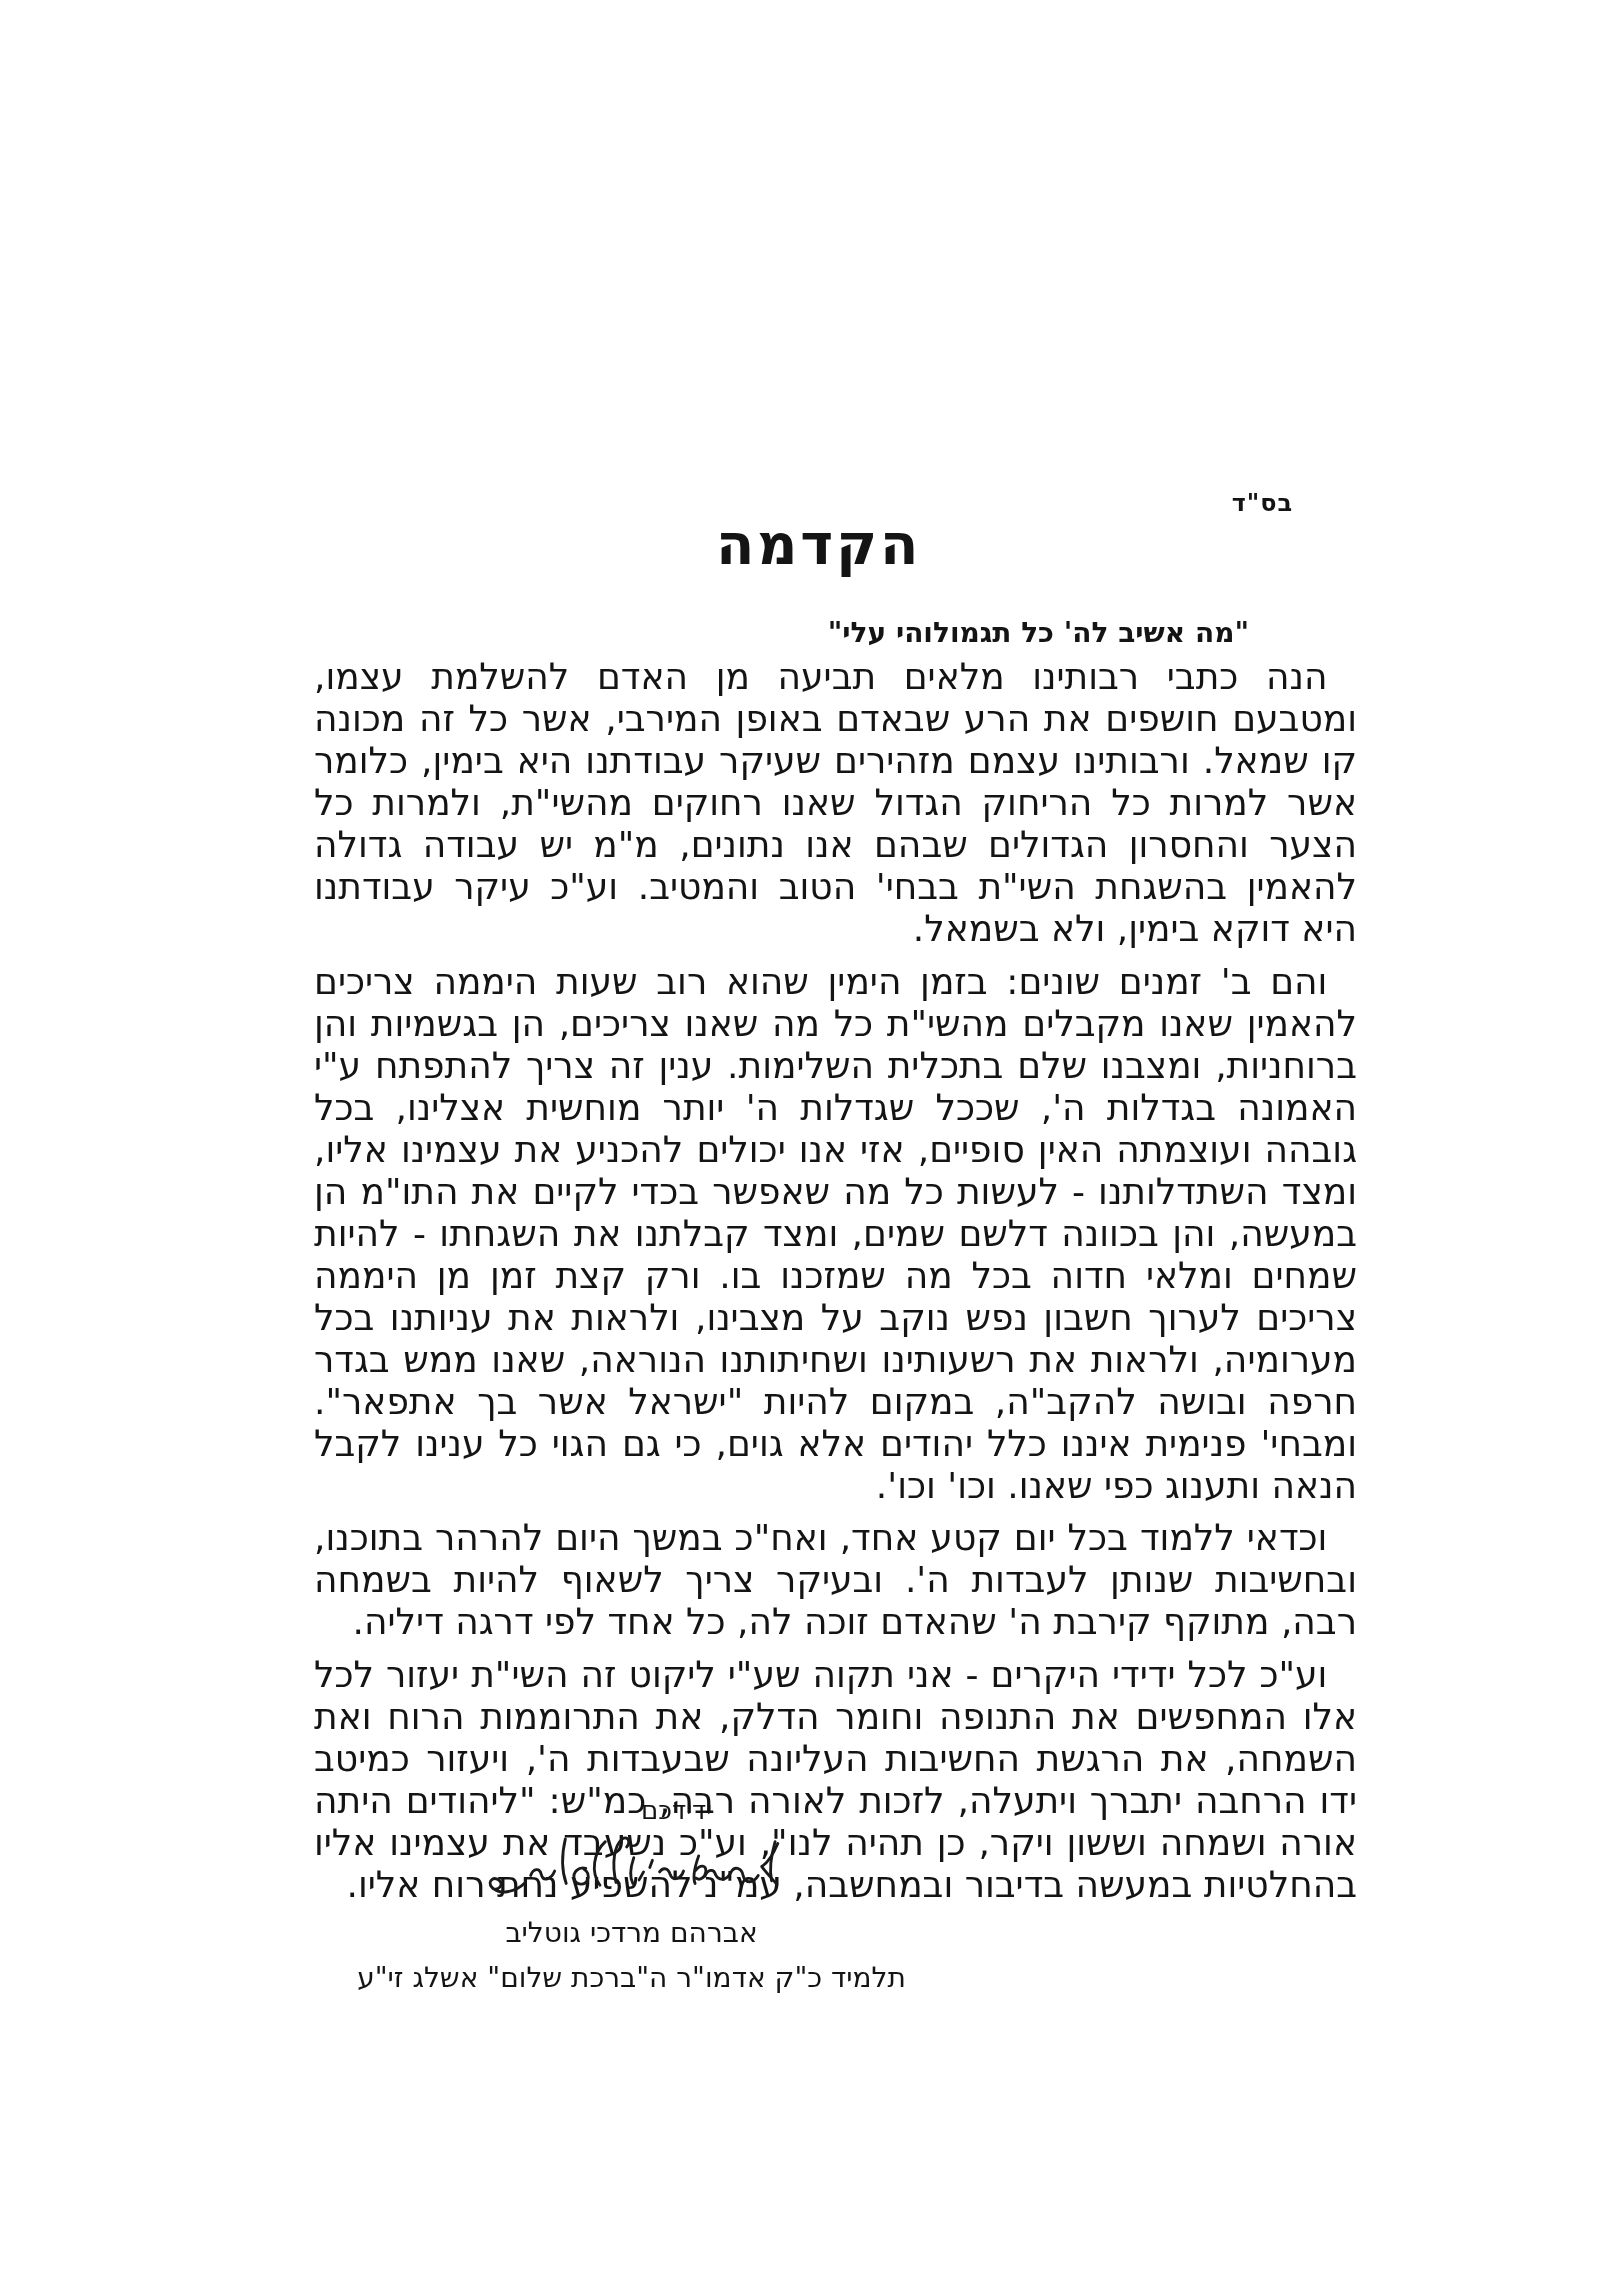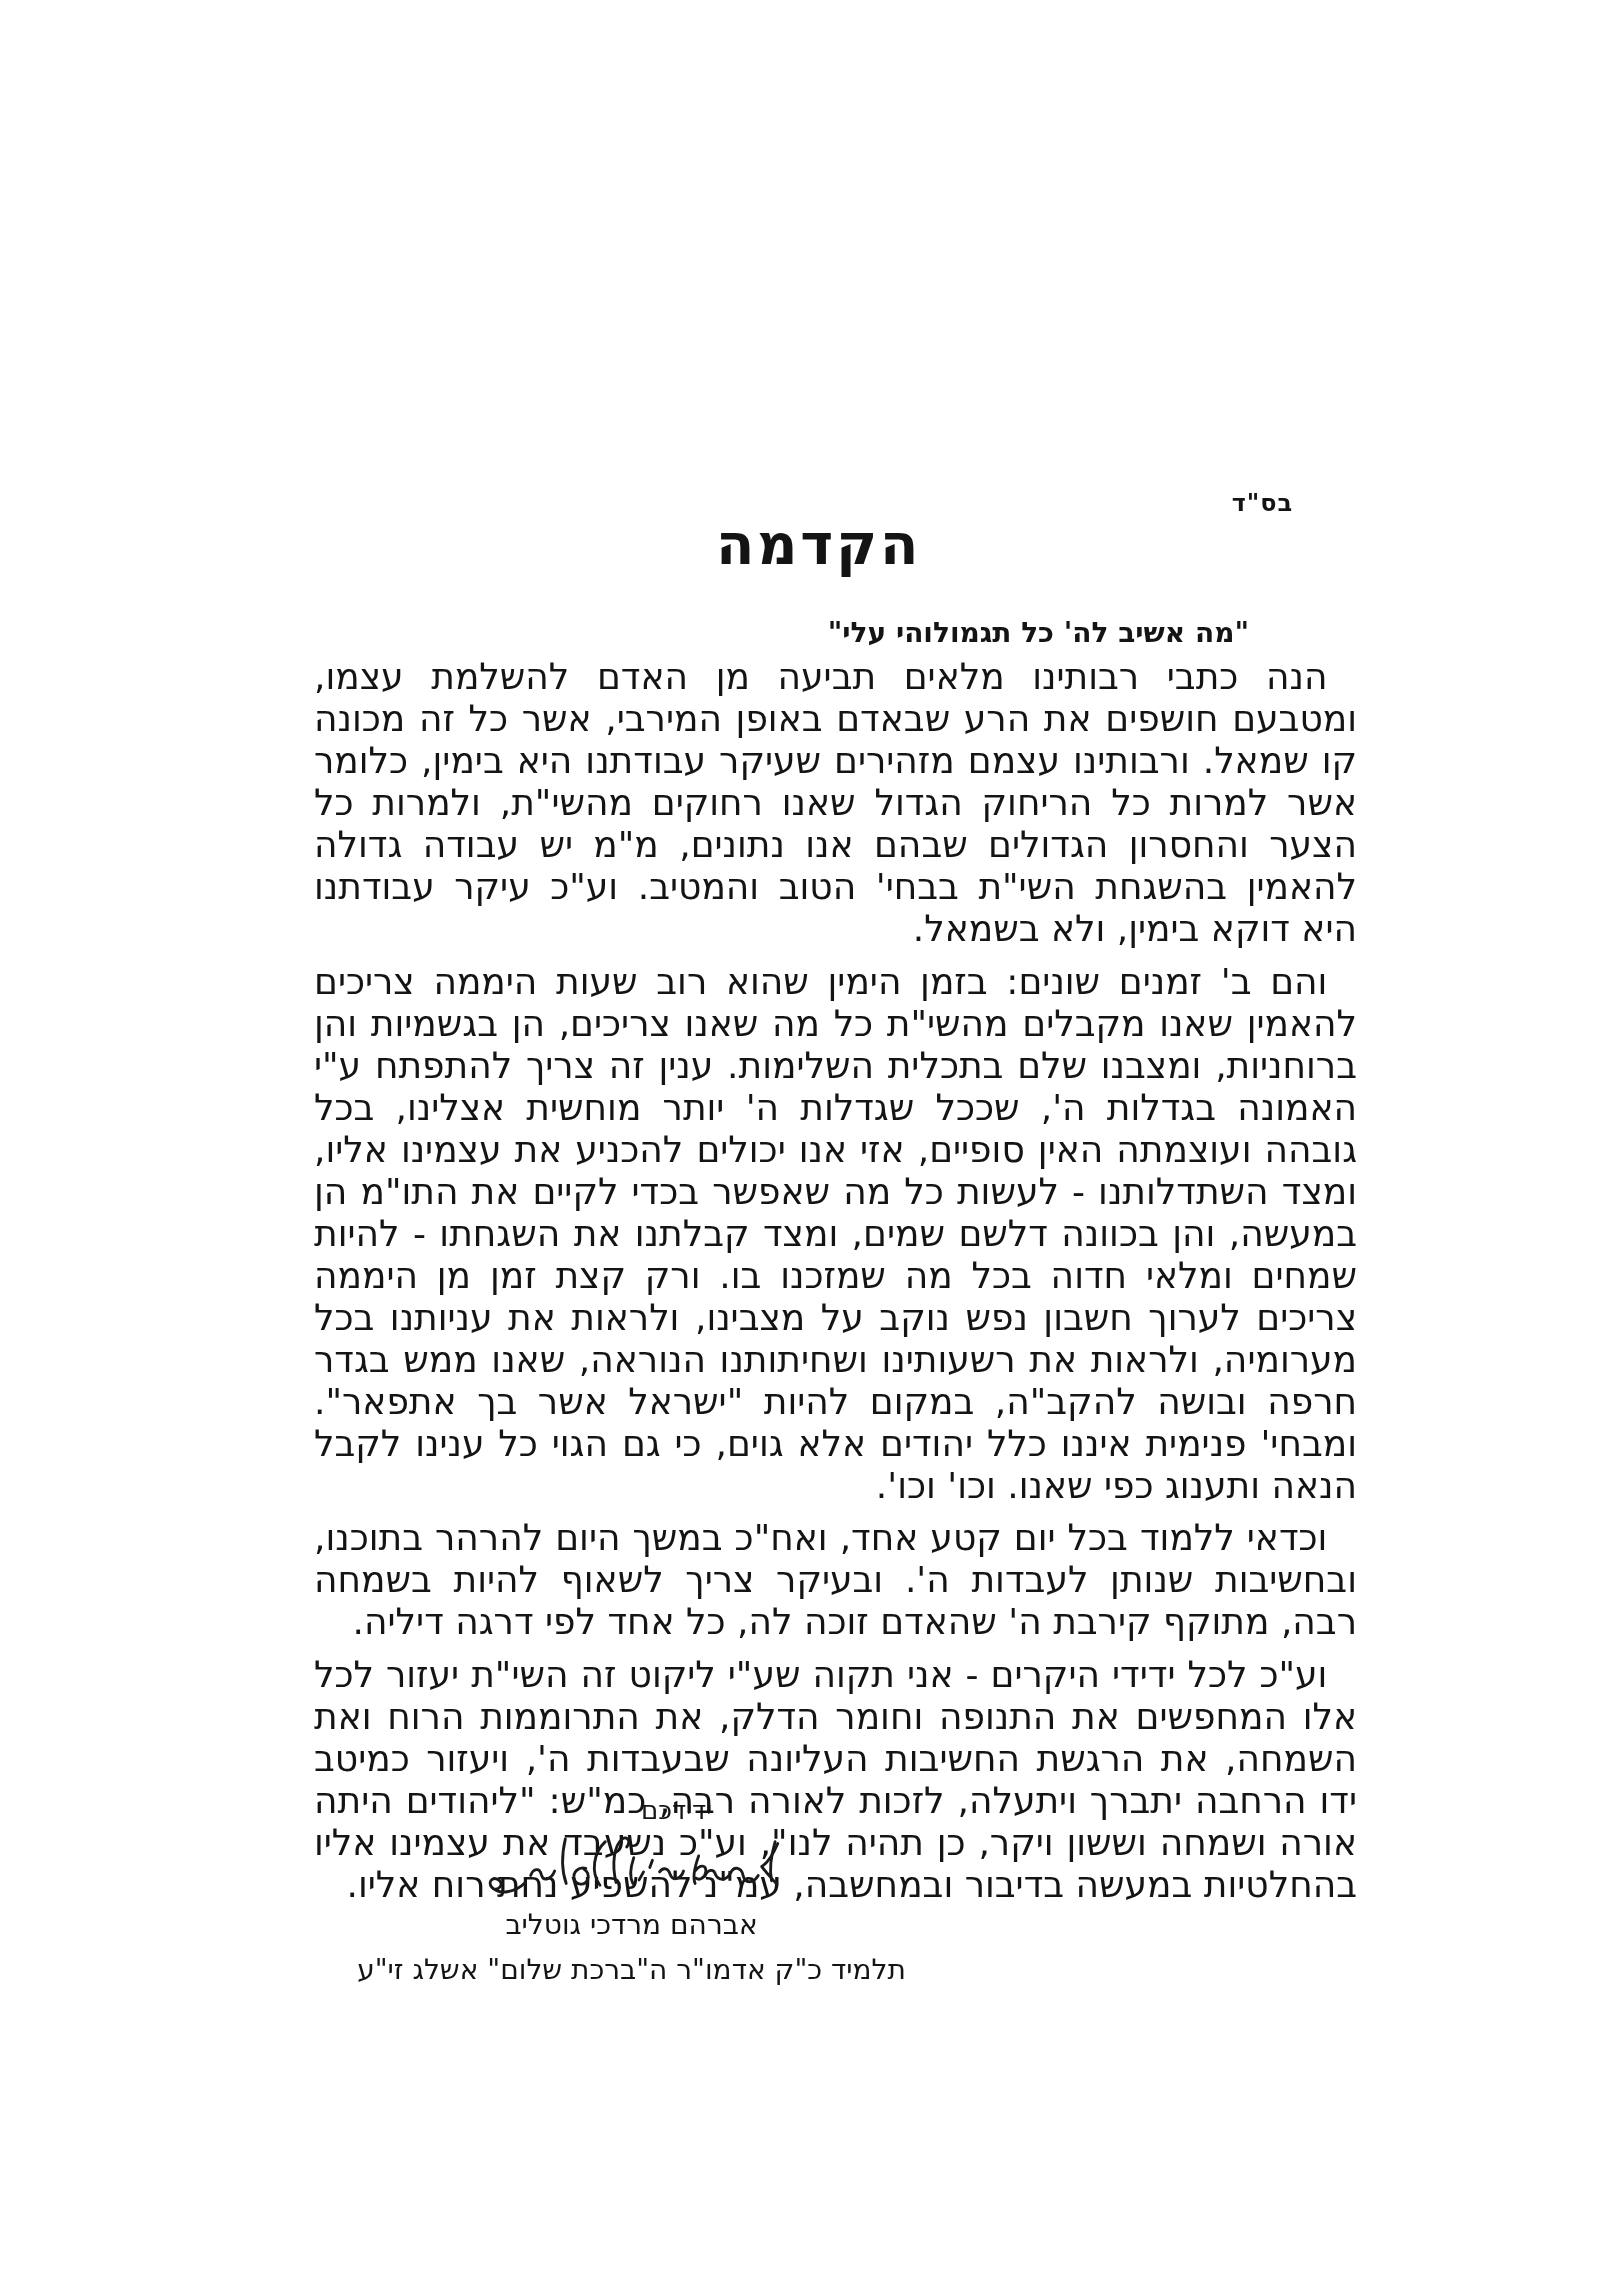--- a/index.html
+++ b/index.html
@@ -44,21 +44,21 @@
     position:relative;left:45px;
     font-size:26px;line-height:32px;
   }
   .signature-svg{
     display:block;margin:5.4px auto 0;
   }
   .signature-svg path{
     fill:none;stroke:#1a1a1a;stroke-width:3.2;
     stroke-linecap:round;stroke-linejoin:round;
   }
-  .author-name{font-size:28px;line-height:34px;margin-top:13px;}
+  .author-name{font-size:28px;line-height:34px;margin-top:21px;}
   .author-title{font-size:28px;line-height:34px;margin-top:10.7px;}
 </style>
 </head>
 <body>
 
 <div class="page">
 
   <div class="bsd">בס"ד</div>
 
   <h1 class="title">הקדמה</h1>

